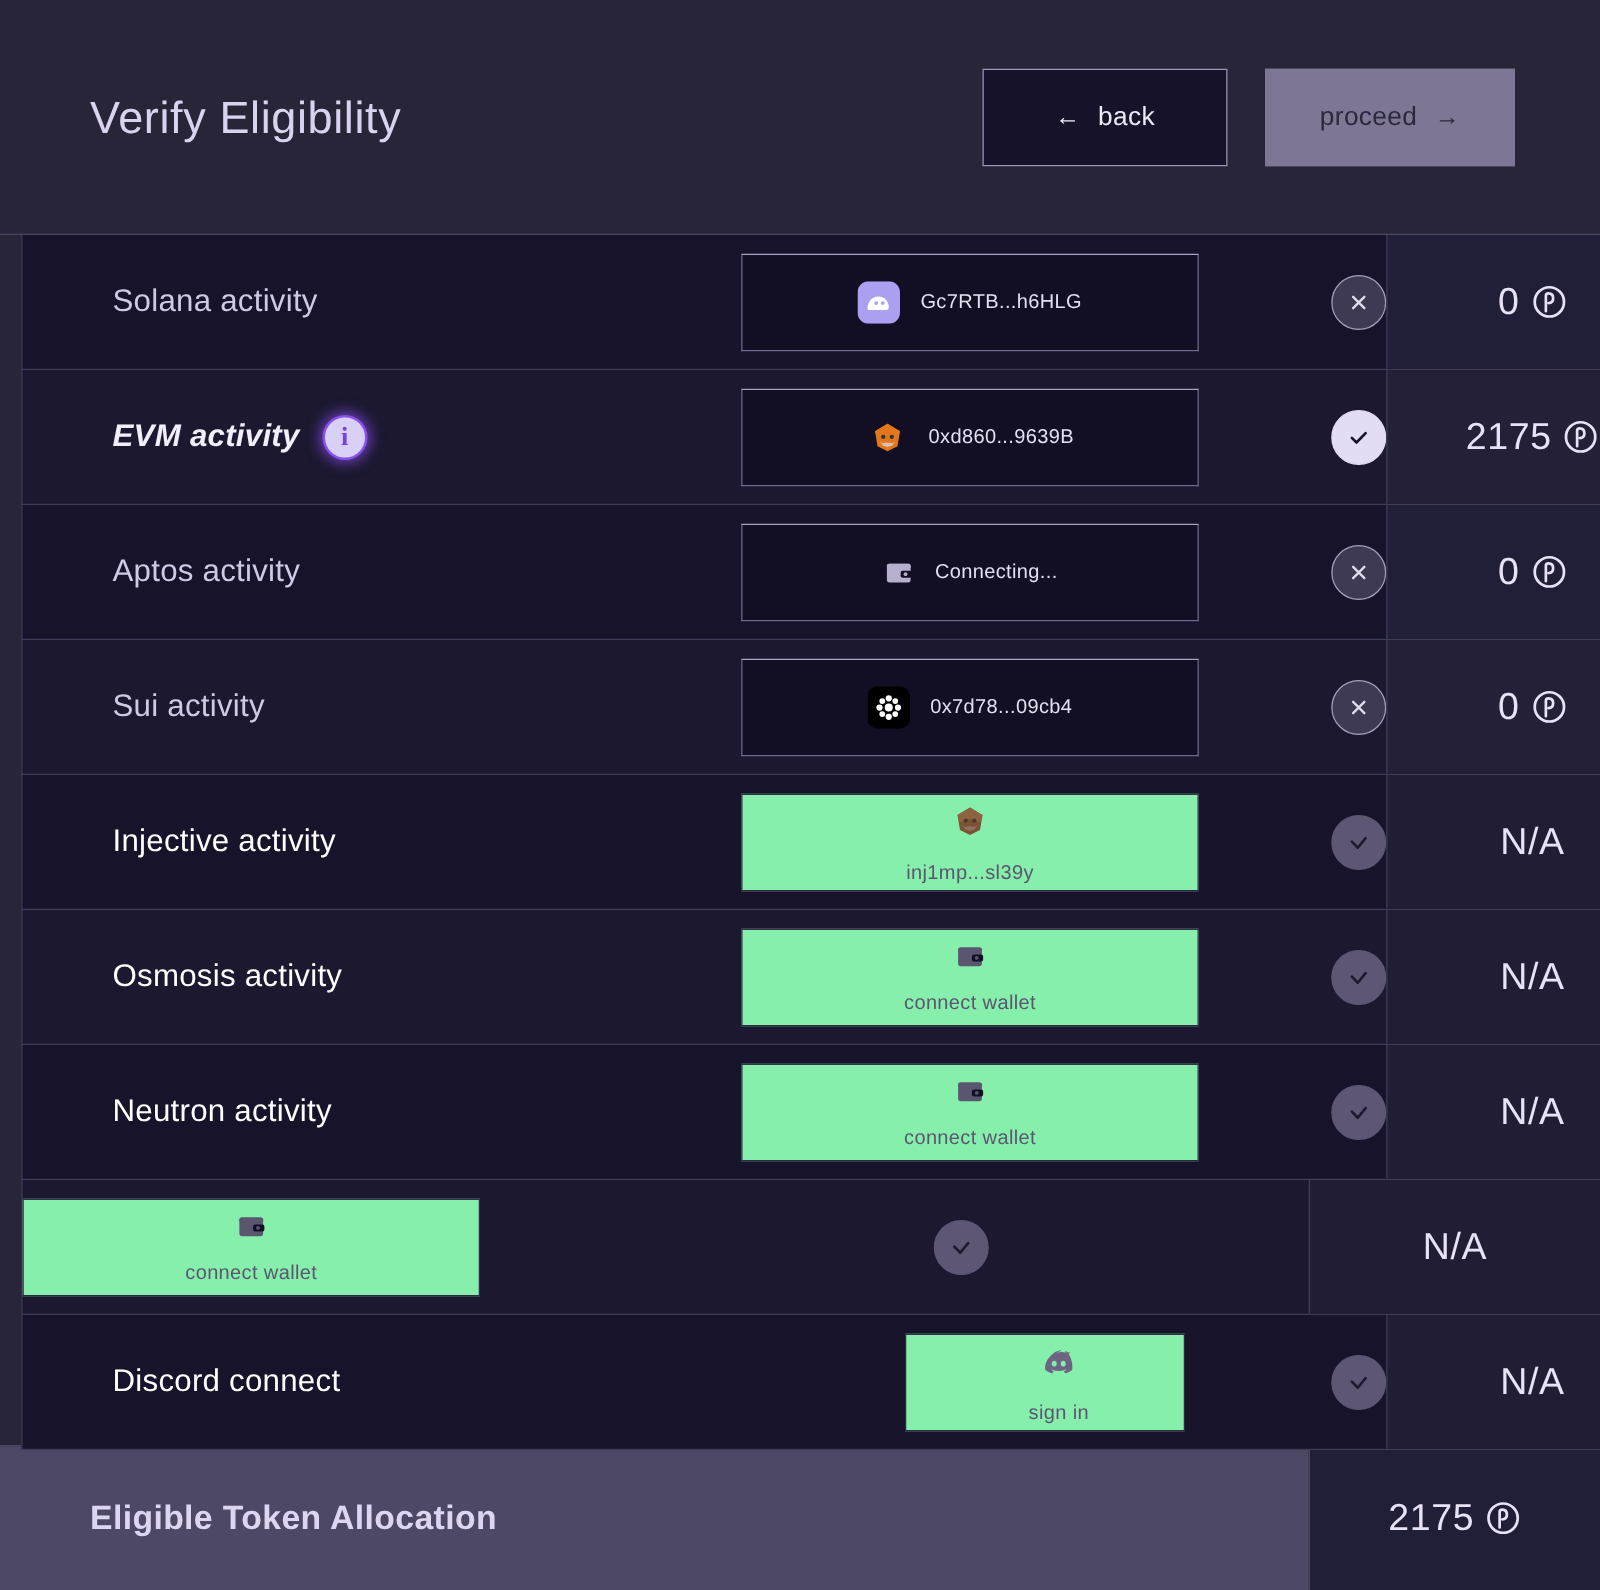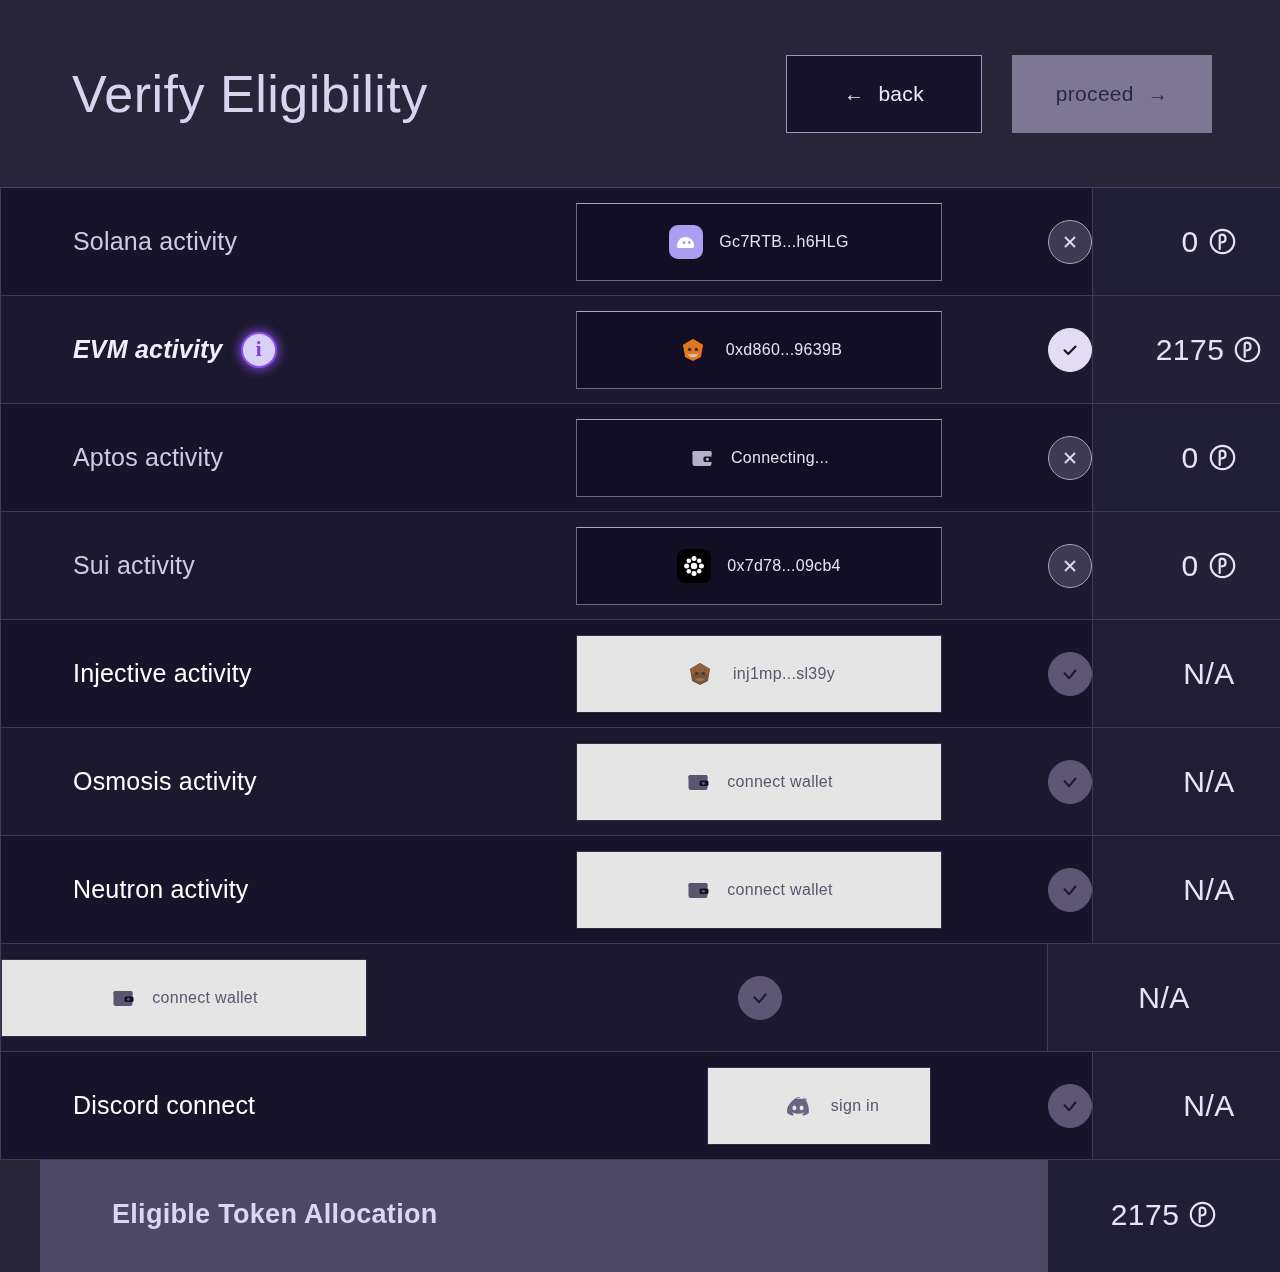--- a/index.html
+++ b/index.html
@@ -27,21 +27,21 @@
     height: 188px;
     flex: 0 0 188px;
     background: #282539;
     display: flex;
     align-items: center;
     padding: 0 68px 0 72px;
     border-bottom: 1px solid #4a4763;
   }
 
   .page-title {
-    font-size: 52px;
+    font-size: 36px;
     font-weight: 300;
     letter-spacing: 0.5px;
     color: #d9d3ef;
     line-height: 1;
     white-space: nowrap;
   }
 
   .header-actions {
     margin-left: auto;
     display: flex;
@@ -77,20 +77,21 @@
   }
 
   .btn .arrow { font-size: 20px; line-height: 1; }
 
   
   .table {
     flex: 1 1 auto;
     display: flex;
     flex-direction: column;
     min-height: 0;
+    margin-left: 17px;
   }
 
   .row {
     position: relative;
     display: flex;
     align-items: stretch;
     height: 108px;
     flex: 0 0 108px;
     background: #16132a;
     border-bottom: 1px solid #3f3c58;
@@ -151,23 +152,24 @@
     align-items: center;
     justify-content: center;
     gap: 16px;
     background: #120f24;
     border: 1px solid #6e6a8c;
     border-top-color: #aaa4c4;
     cursor: pointer;
     position: relative;
   }
   .row.disabled .wallet-box {
-    background: #e5e5e5;
+    background: #86efac;
     border-color: #2d2a43;
     border-top-color: #35314d;
+    flex-direction: column;
   }
   .wallet-box.narrow { width: 224px; margin-left: 131px; padding-left: 22px; }
 
   .wallet-text {
     font-size: 16px;
     font-weight: 300;
     color: #e4e0f2;
     letter-spacing: 0.3px;
     white-space: nowrap;
   }
@@ -231,21 +233,20 @@
     height: 116px;
     flex: 0 0 116px;
     border-top: 1px solid #4a4763;
   }
   .total-left {
     flex: 1 1 auto;
     background: #4d4866;
     display: flex;
     align-items: center;
     padding-left: 72px;
-    margin-left: 40px;
   }
   .total-label {
     font-size: 27px;
     font-weight: 700;
     color: #ddd6f2;
     letter-spacing: 0.3px;
   }
   .total-right {
     flex: 0 0 233px;
     background: #211e37;

